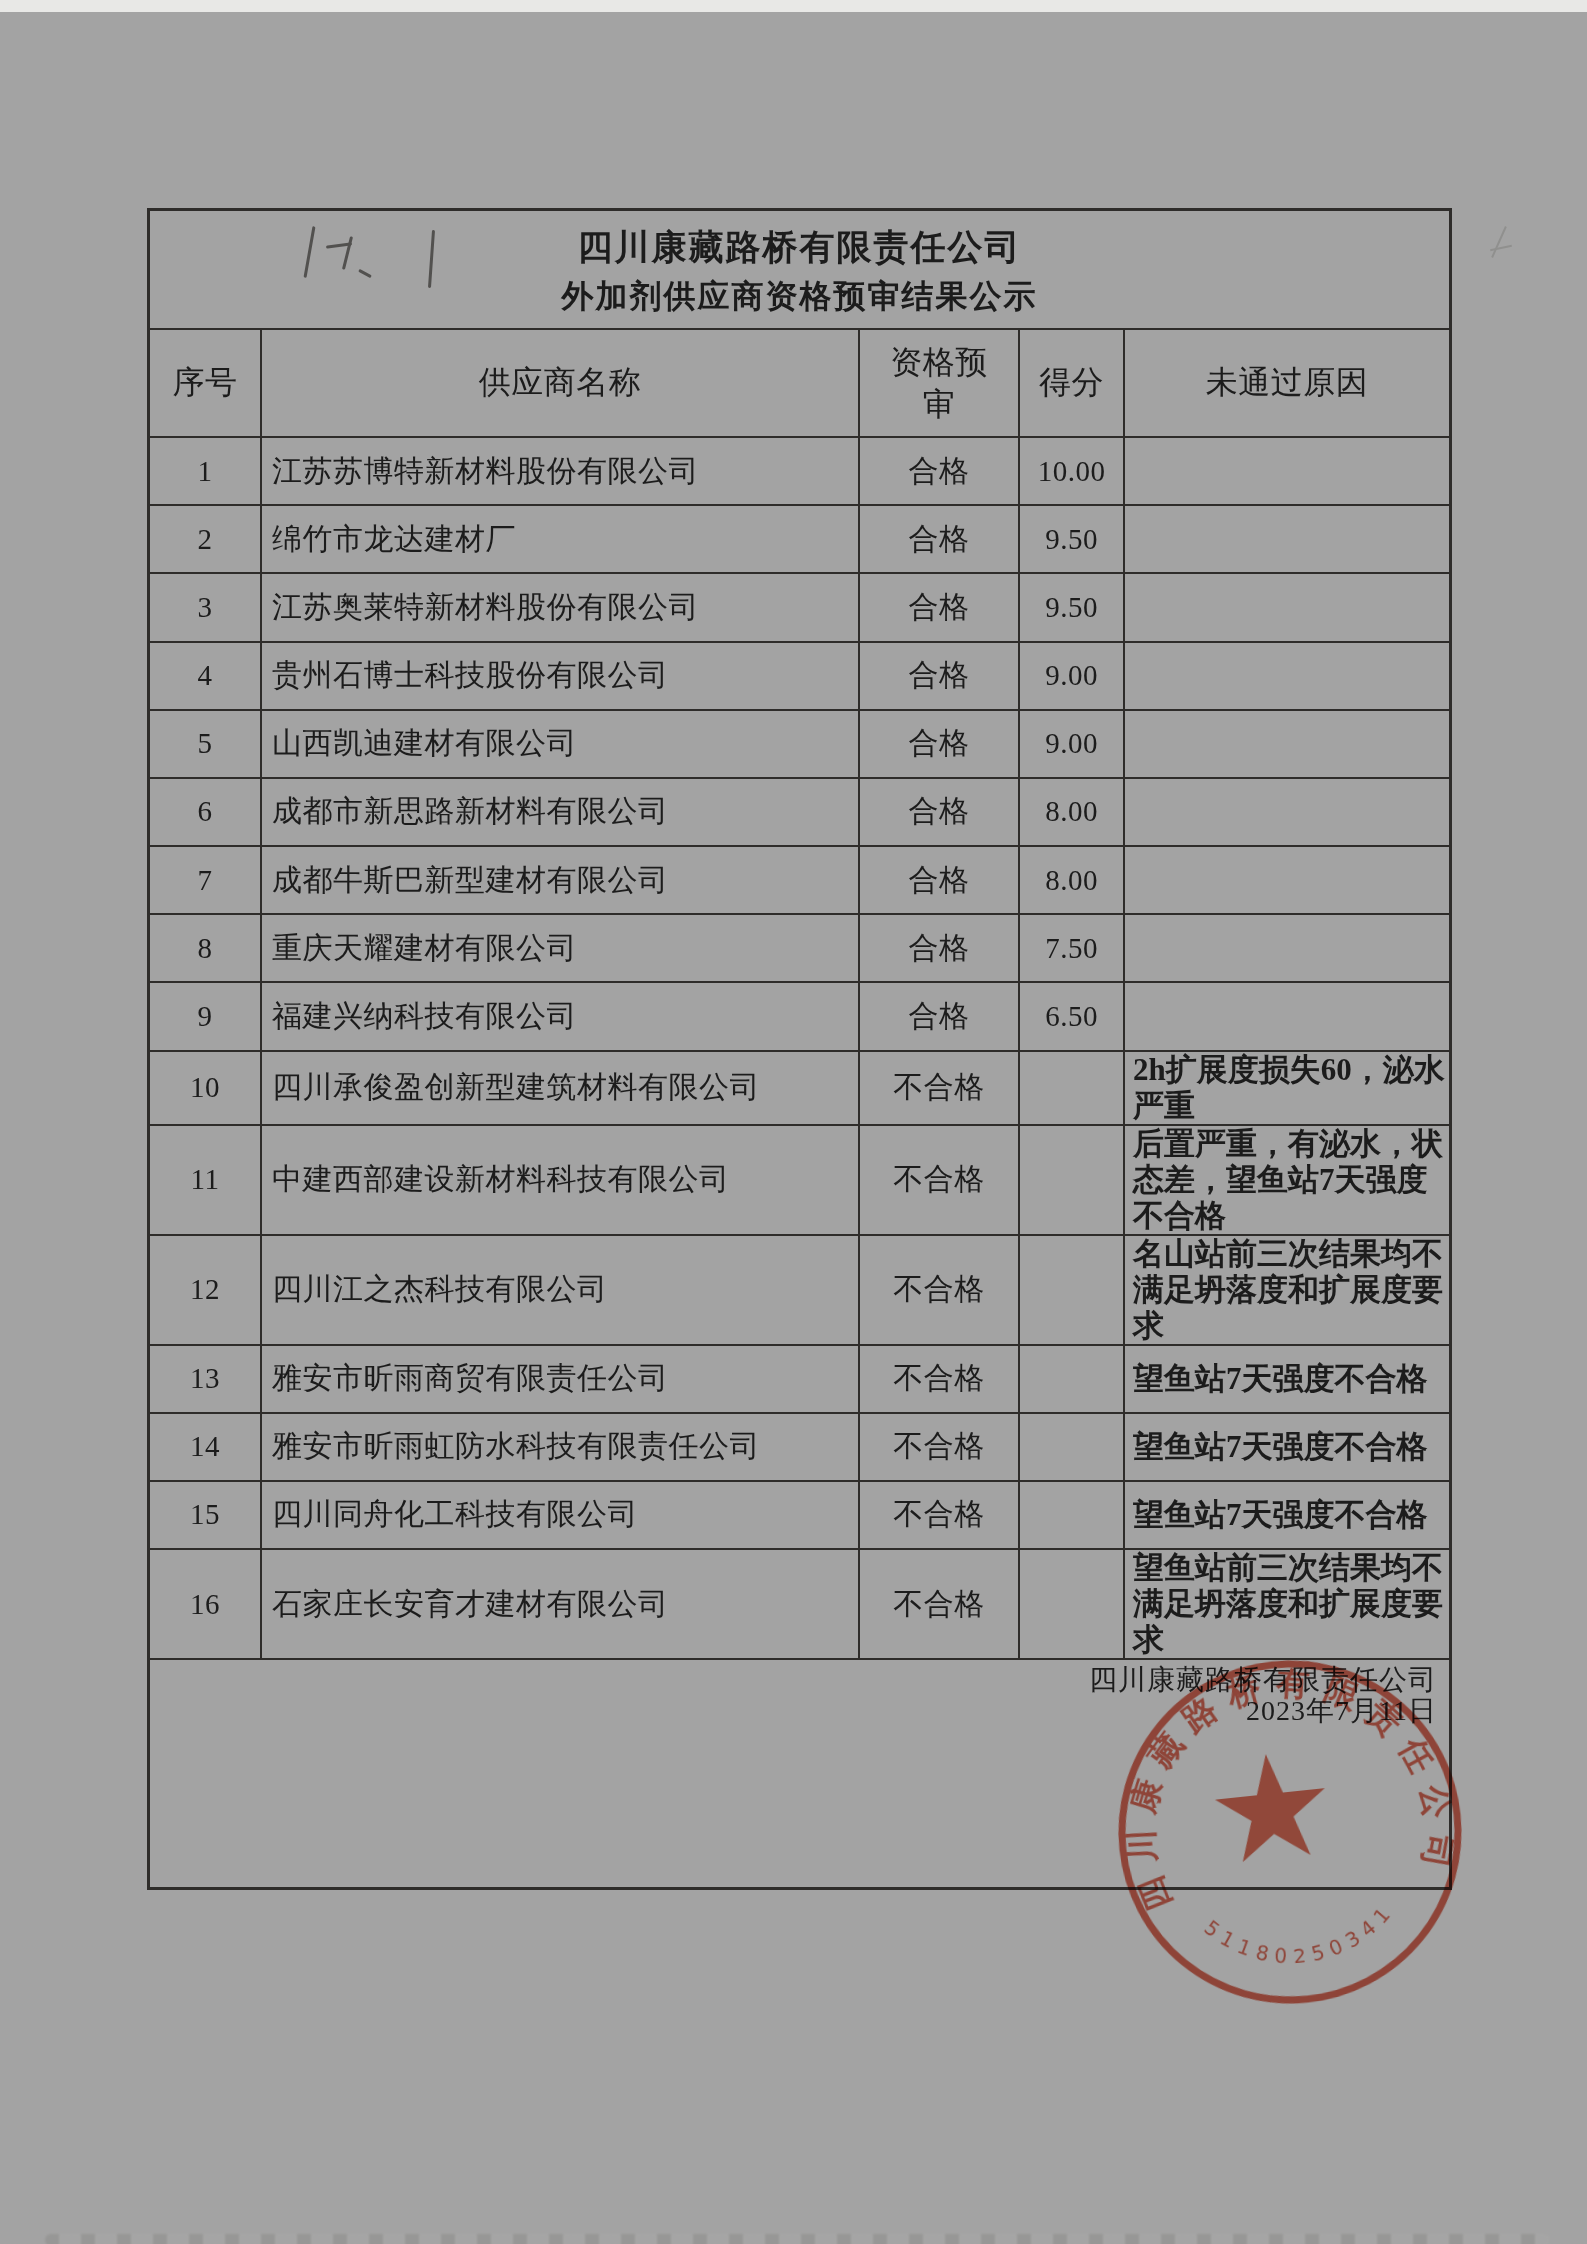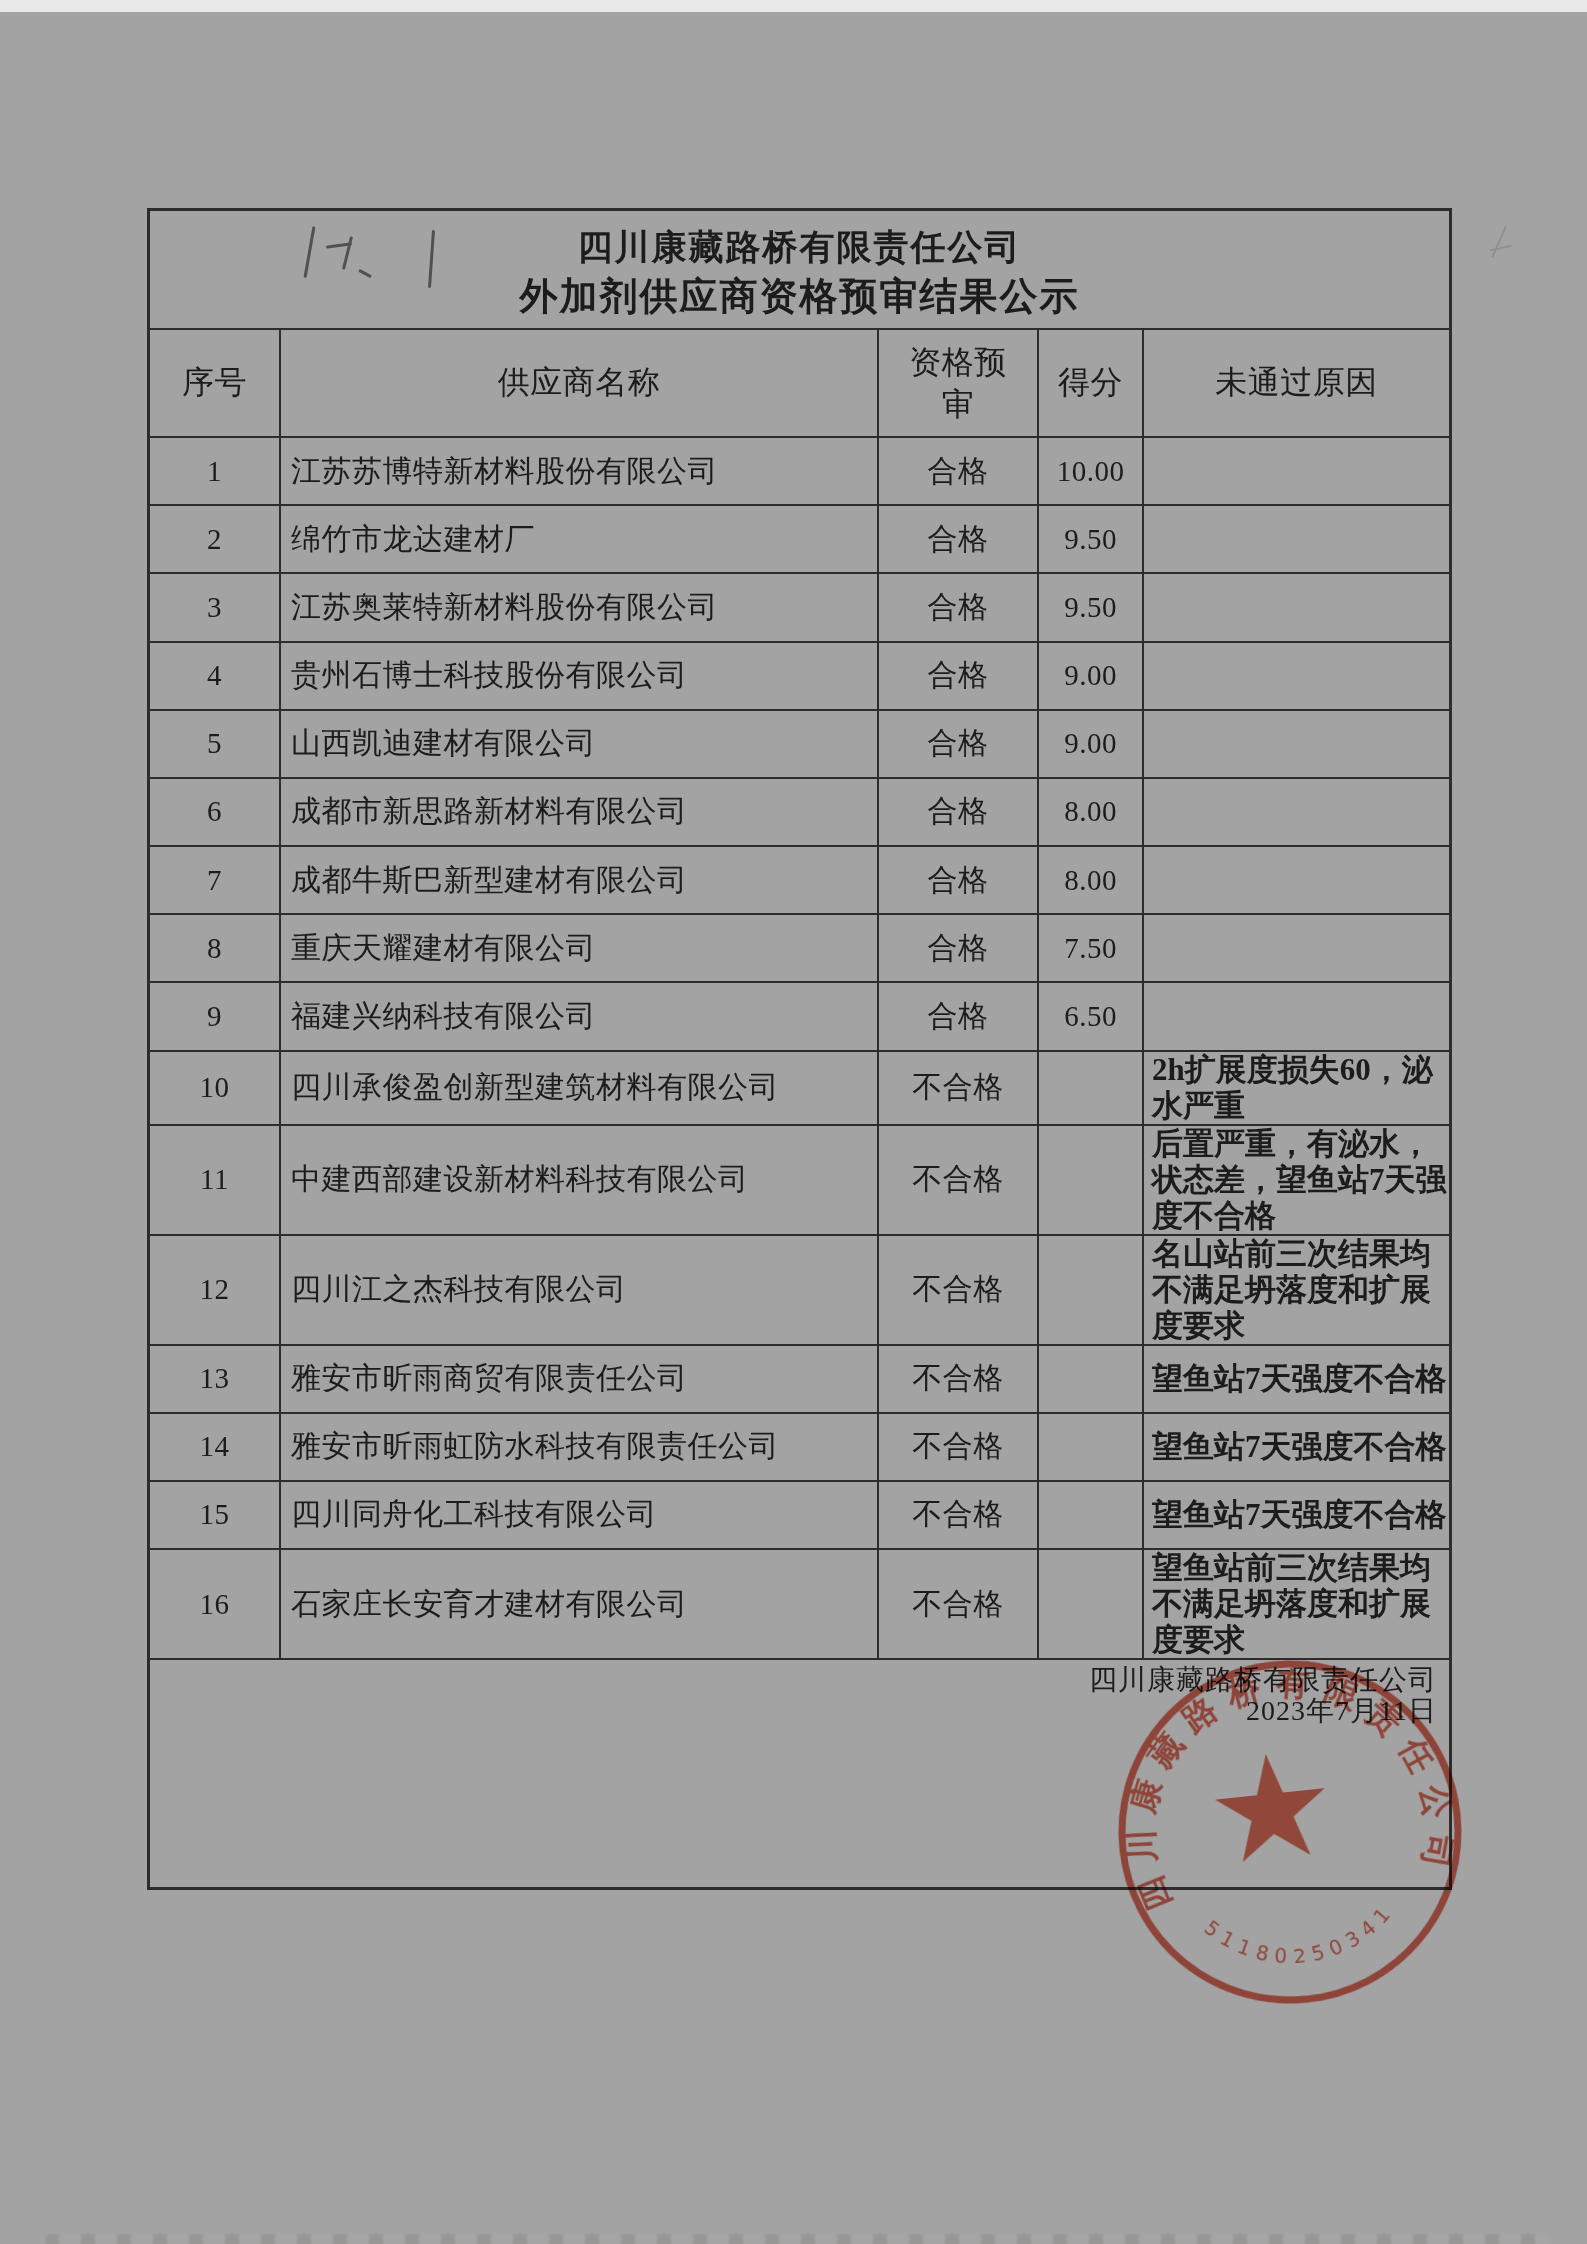--- a/index.html
+++ b/index.html
@@ -13,32 +13,32 @@
     position:absolute;left:147px;top:196px;width:1305px;height:1682px;
     border:3px solid #2e2c2a;box-sizing:border-box;
     display:flex;flex-direction:column;background:transparent;
   }
   .title-block{
     height:119px;box-sizing:border-box;padding-top:12px;
     text-align:center;font-weight:bold;line-height:49px;
     border-bottom:2px solid #2e2c2a;
   }
   .title-1{font-size:35px;letter-spacing:2px;}
-  .title-2{font-size:38px;letter-spacing:2px;}
+  .title-2{font-size:32px;letter-spacing:2px;}
   .thead,.tr{display:flex;box-sizing:border-box;}
   .thead{height:108px;border-bottom:2px solid #2e2c2a;font-size:32px;}
   .rows{height:1222px;display:flex;flex-direction:column;}
   .tr{flex:1 1 0;border-bottom:2px solid #2e2c2a;font-size:30px;}
   .tr:last-child{border-bottom:2px solid #2e2c2a;}
   .td,.th{
     box-sizing:border-box;border-right:2px solid #2e2c2a;
     display:flex;align-items:center;justify-content:center;
     overflow:hidden;letter-spacing:.5px;
   }
-  .c1{width:131px;}
+  .c1{width:112px;}
   .c2{width:598px;justify-content:flex-start;padding-left:10px;}
   .c3{width:160px;}
   .c4{width:105px;}
   .c5{flex:1;border-right:none;justify-content:flex-start;padding-left:8px;font-weight:bold;}
   .td.c1,.td.c4{font-size:29px;}
   .td.c5{font-size:31px;line-height:36px;letter-spacing:0;}
   .th{font-weight:normal;}
   .th .wrap3{display:block;max-width:108px;text-align:center;line-height:42px;}
   .footer-para{
     height:163px;box-sizing:border-box;border-bottom:2px solid #2e2c2a;

